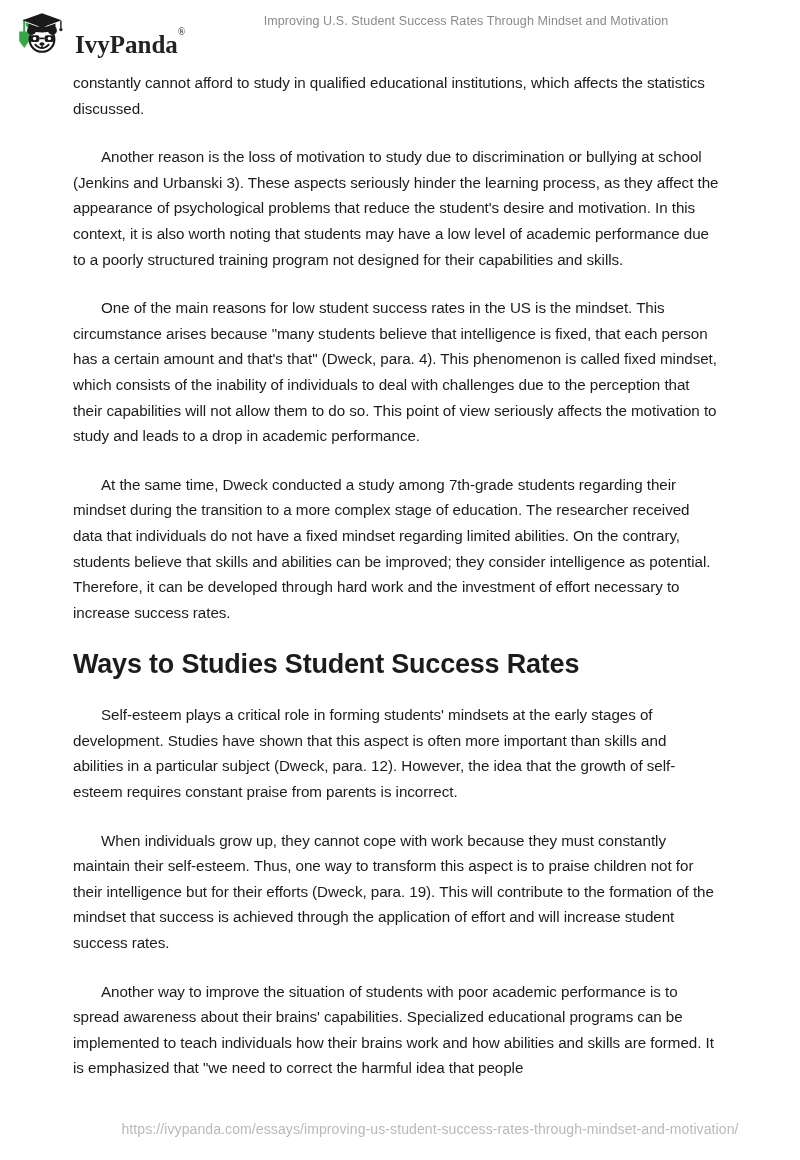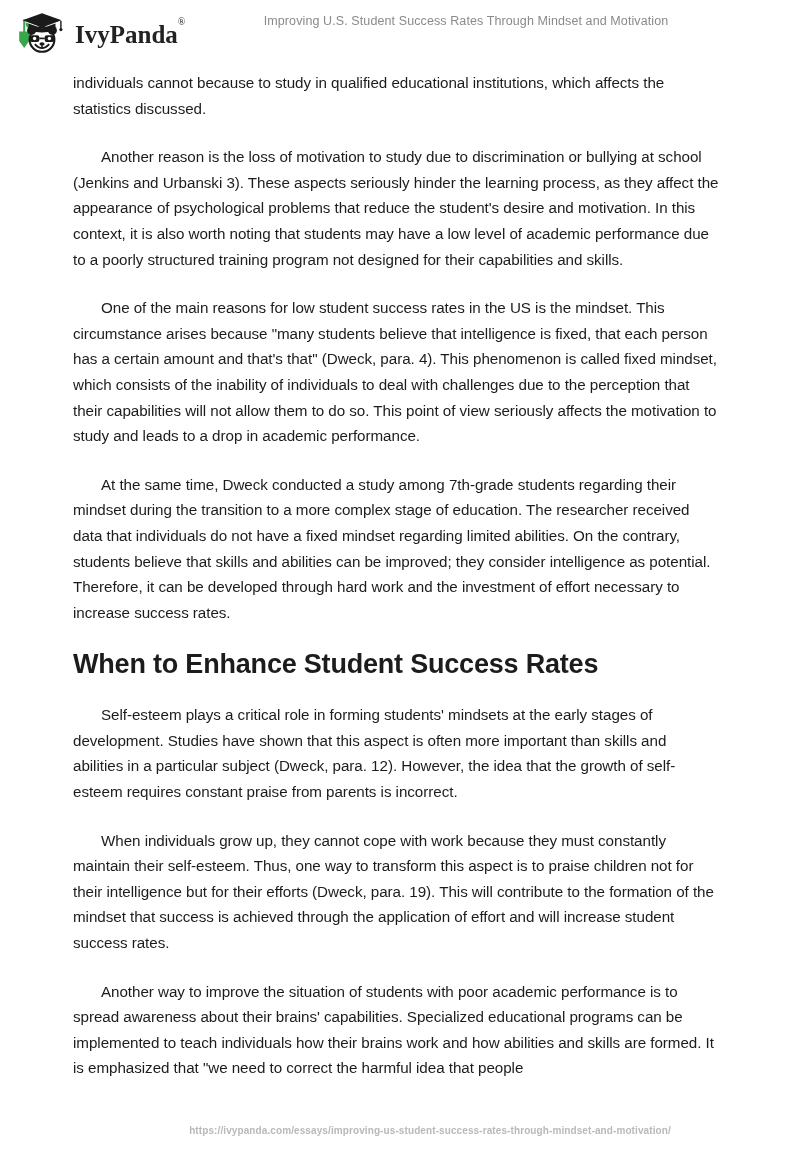--- a/index.html
+++ b/index.html
@@ -22,21 +22,21 @@
     top: 0;
     left: 0;
     width: 800px;
     height: 62px;
   }
   .brand {
     position: absolute;
     left: 16px;
     top: 11px;
     display: flex;
-    align-items: center;
+    align-items: flex-end;
     gap: 7px;
   }
   .brand-mark {
     width: 52px;
     height: 45px;
     display: block;
   }
   .brand-wordmark {
     font-family: "Liberation Serif", serif;
     font-weight: bold;
@@ -96,25 +96,24 @@
 
   
   .page-footer {
     position: absolute;
     left: 0;
     right: 0;
     bottom: 22px;
     text-align: center;
   }
   .footer-url {
-    font-size: 10px;
+    font-size: 14px;
     color: #b9b9b9;
     letter-spacing: 0.1px;
     padding-left: 60px;
-    font-weight: bold;
   }
 </style>
 </head>
 <body>
 
 <div class="page-header">
 
   <div class="brand">
     <span class="brand-mark">
       <svg viewBox="0 0 52 45" width="52" height="45" aria-hidden="true">
@@ -161,29 +160,29 @@
       </svg>
     </span>
     <span class="brand-wordmark"><span>IvyPanda</span><sup>®</sup></span>
   </div>
 
   <div class="header-title">Improving U.S. Student Success Rates Through Mindset and Motivation</div>
 </div>
 
 <div class="doc-body">
 
-  <p class="para no-indent">individuals cannot because to study in qualified educational institutions, which affects the statistics discussed.</p>
+  <p class="para no-indent">constantly cannot afford to study in qualified educational institutions, which affects the statistics discussed.</p>
 
   <p class="para">Another reason is the loss of motivation to study due to discrimination or bullying at school (Jenkins and Urbanski 3). These aspects seriously hinder the learning process, as they affect the appearance of psychological problems that reduce the student's desire and motivation. In this context, it is also worth noting that students may have a low level of academic performance due to a poorly structured training program not designed for their capabilities and skills.</p>
 
   <p class="para">One of the main reasons for low student success rates in the US is the mindset. This circumstance arises because "many students believe that intelligence is fixed, that each person has a certain amount and that's that" (Dweck, para. 4). This phenomenon is called fixed mindset, which consists of the inability of individuals to deal with challenges due to the perception that their capabilities will not allow them to do so. This point of view seriously affects the motivation to study and leads to a drop in academic performance.</p>
 
   <p class="para">At the same time, Dweck conducted a study among 7th-grade students regarding their mindset during the transition to a more complex stage of education. The researcher received data that individuals do not have a fixed mindset regarding limited abilities. On the contrary, students believe that skills and abilities can be improved; they consider intelligence as potential. Therefore, it can be developed through hard work and the investment of effort necessary to increase success rates.</p>
 
-  <h2 class="section-heading">When to Enhance Student Success Rates</h2>
+  <h2 class="section-heading">Ways to Studies Student Success Rates</h2>
 
   <p class="para">Self-esteem plays a critical role in forming students' mindsets at the early stages of development. Studies have shown that this aspect is often more important than skills and abilities in a particular subject (Dweck, para. 12). However, the idea that the growth of self-esteem requires constant praise from parents is incorrect.</p>
 
   <p class="para">When individuals grow up, they cannot cope with work because they must constantly maintain their self-esteem. Thus, one way to transform this aspect is to praise children not for their intelligence but for their efforts (Dweck, para. 19). This will contribute to the formation of the mindset that success is achieved through the application of effort and will increase student success rates.</p>
 
   <p class="para">Another way to improve the situation of students with poor academic performance is to spread awareness about their brains' capabilities. Specialized educational programs can be implemented to teach individuals how their brains work and how abilities and skills are formed. It is emphasized that "we need to correct the harmful idea that people</p>
 
 </div>
 
 <div class="page-footer">

